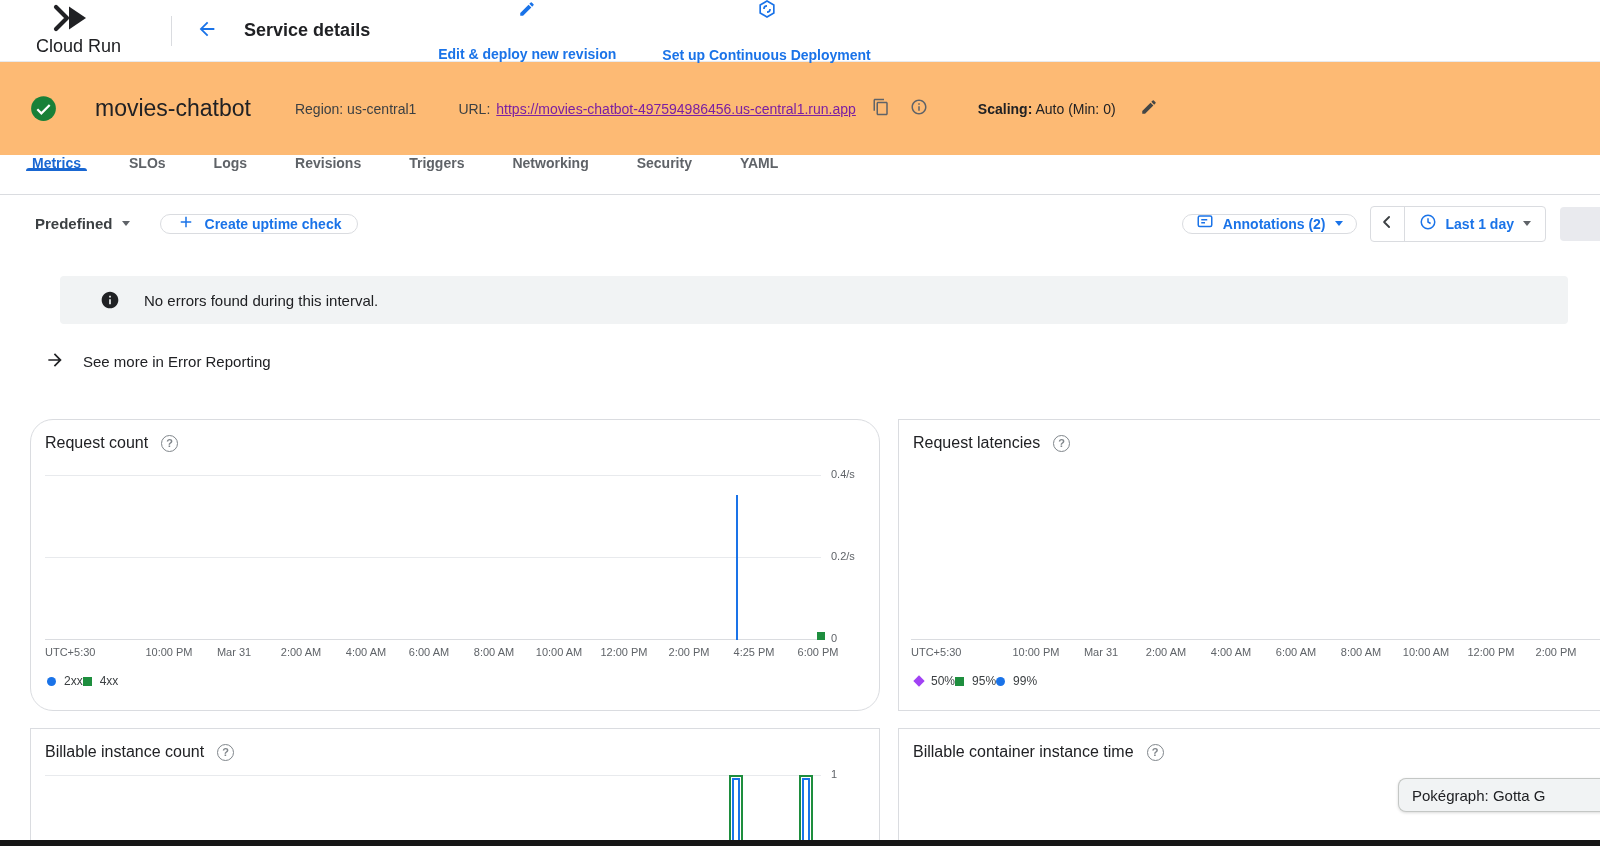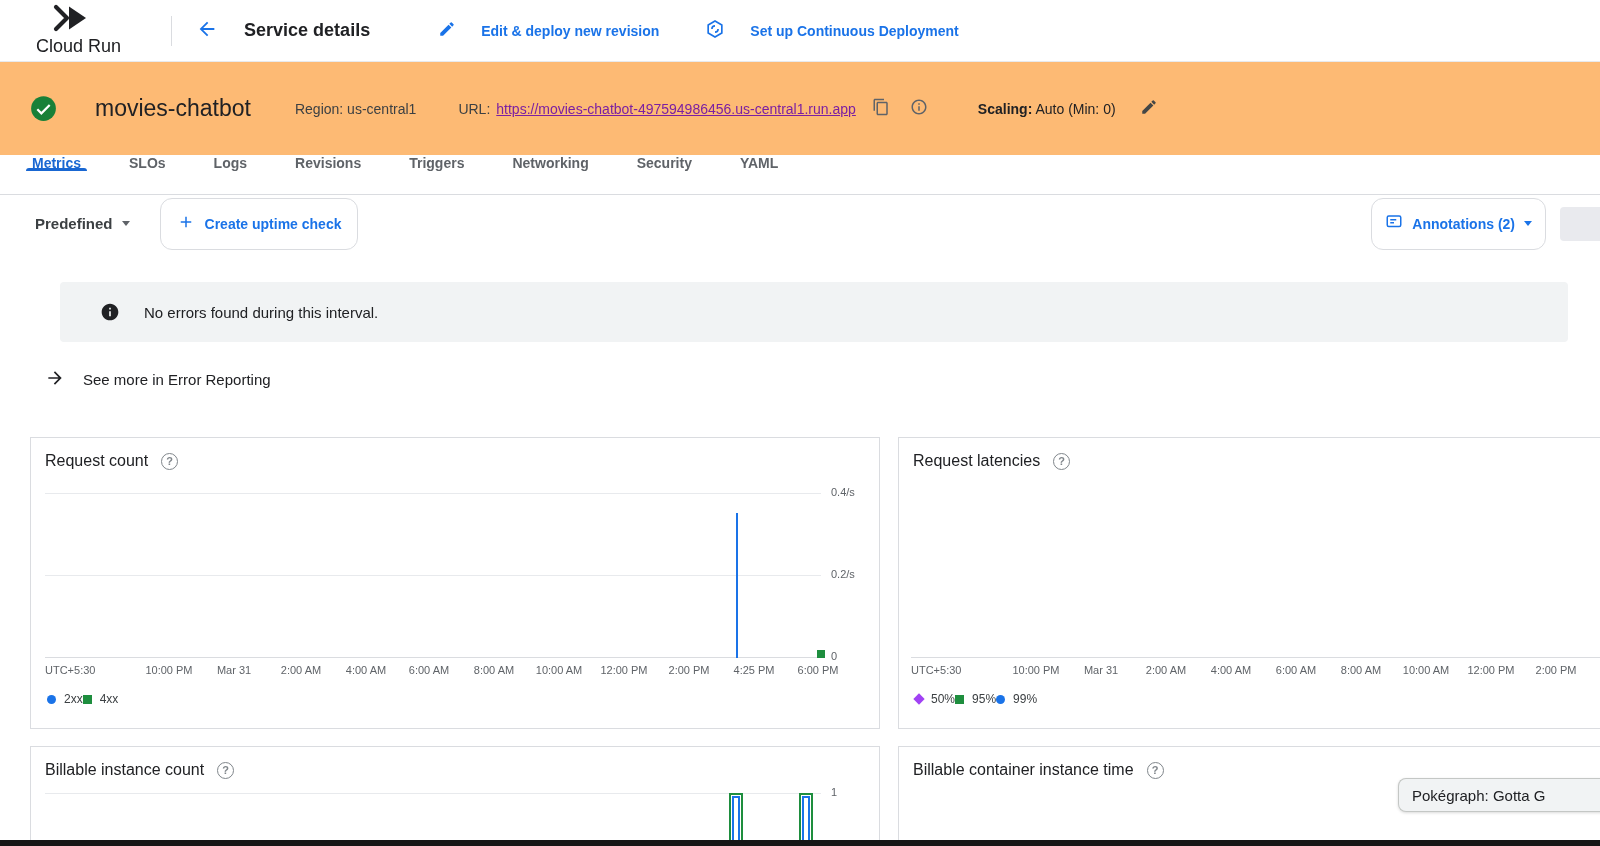--- a/index.html
+++ b/index.html
@@ -9,21 +9,21 @@
     background: #fff; font-family: "Liberation Sans", sans-serif; color: #202124;
   }
 
   
   .topbar { height: 62px; display: flex; align-items: center; background: #fff; border-bottom: 1px solid #e8eaed; }
   .logo-group { display: flex; align-items: center; margin-left: 20px; cursor: pointer; flex-direction: column; }
   .product-name { font-size: 18px; color: #202124; margin-left: 16px; }
   .topbar-divider { width: 1px; height: 30px; background: #dadce0; margin-left: 50px; }
   .back-btn { margin-left: 24px; background: none; border: none; cursor: pointer; display: flex; align-items: center; }
   .page-title { font-size: 18px; color: #202124; margin-left: 26px; }
-  .topbar-action { display: flex; align-items: center; gap: 25px; color: #1a73e8; font-size: 14px; font-weight: bold; cursor: pointer; background: none; border: none; }
+  .topbar-action { display: flex; align-items: center; gap: 25px; color: #1a73e8; font-size: 14px; font-weight: bold; cursor: pointer; background: none; border: none; flex-direction: column; }
   .action-edit { margin-left: 68px; }
   .action-cd { margin-left: 46px; }
 
   
   .service-row { height: 93px; display: flex; align-items: center; background: #fdba74; }
   .status-icon { margin-left: 30px; display: flex; }
   .service-name { font-size: 23px; font-weight: normal; color: #202124; margin-left: 38px; }
   .region { font-size: 14px; color: #3c4043; margin-left: 44px; }
   .url-wrap { display: flex; align-items: flex-start; margin-left: 42px; }
   .url-label { font-size: 14px; color: #3c4043; }
@@ -39,41 +39,41 @@
   .tabs { height: 40px; display: flex; align-items: flex-start; border-bottom: 1px solid #dadce0; padding-left: 8px; }
   .tab { padding: 0 16px; margin: 0 8px; display: flex; align-items: center; font-size: 14px; font-weight: bold; color: #5f6368; position: relative; cursor: pointer; background: none; border: none; }
   .tab.active { color: #1967d2; }
   .tab.active::after { content: ""; position: absolute; left: 10px; right: 10px; bottom: 0; height: 3px; background: #1967d2; border-radius: 3px 3px 0 0; }
 
   
   .toolbar { height: 57px; display: flex; align-items: center; padding-left: 35px; }
   .predefined { display: flex; align-items: center; gap: 9px; font-size: 15px; font-weight: bold; color: #3c4043; cursor: pointer; background: none; border: none; }
   .caret { width: 0; height: 0; border-left: 4.5px solid transparent; border-right: 4.5px solid transparent; border-top: 5.5px solid #5f6368; display: inline-block; }
   .caret.blue { border-top-color: #1a73e8; }
-  .btn-outline { height: 52px; border: 1px solid #dadce0; border-radius: 12px; display: flex; align-items: center; color: #1a73e8; font-weight: bold; font-size: 14px; background: #fff; cursor: pointer; }
+  .btn-outline { height: 20px; border: 1px solid #dadce0; border-radius: 12px; display: flex; align-items: center; color: #1a73e8; font-weight: bold; font-size: 14px; background: #fff; cursor: pointer; }
   .create-check { margin-left: 30px; padding: 0 16px; gap: 10px; }
   .toolbar-right { margin-left: auto; display: flex; align-items: center; margin-right: -6px; }
   .annotations-btn { padding: 0 13px; gap: 9px; }
   .nav-time-group { margin-left: 13px; display: flex; align-items: stretch; height: 36px; border: 1px solid #dadce0; border-radius: 4px; background: #fff; }
   .chev-left-btn { width: 34px; display: flex; align-items: center; justify-content: center; border: none; border-right: 1px solid #dadce0; background: none; cursor: pointer; }
   .time-btn { display: flex; align-items: center; gap: 9px; padding: 0 14px; color: #1a73e8; font-size: 14px; font-weight: bold; background: none; border: none; cursor: pointer; }
   .cutoff-btn { width: 46px; height: 34px; background: #e9eaee; border: none; border-radius: 4px; margin-left: 14px; cursor: pointer; }
 
   
-  .banner { margin: 30px 32px 0 60px; height: 60px; background: #f1f3f4; border-radius: 4px; display: flex; align-items: center; }
+  .banner { margin: 24px 32px 0 60px; height: 48px; background: #f1f3f4; border-radius: 4px; display: flex; align-items: center; }
   .banner-icon { margin-left: 40px; display: flex; }
   .banner-text { margin-left: 24px; font-size: 15px; color: #202124; }
 
   
   .see-more { margin: 26px 0 0 45px; display: flex; align-items: center; gap: 18px; font-size: 15px; color: #202124; cursor: pointer; width: fit-content; }
 
   
   .charts { position: relative; margin-top: 46px; height: 430px; }
   .card { position: absolute; background: #fff; border: 1px solid #dadce0; }
-  .card1 { left: 30px; top: 0; width: 850px; height: 292px; }
+  .card1 { left: 30px; top: 0; width: 850px; height: 292px; border-radius: 23px; }
   .card2 { left: 898px; top: 0; width: 850px; height: 292px; }
   .card3 { left: 30px; top: 309px; width: 850px; height: 310px; }
   .card4 { left: 898px; top: 309px; width: 850px; height: 310px; }
   .card-title { position: absolute; left: 14px; top: 14px; font-size: 16px; color: #202124; display: flex; align-items: center; gap: 13px; }
   .help { width: 17px; height: 17px; border: 1.5px solid #80868b; border-radius: 50%; display: inline-flex; align-items: center; justify-content: center; color: #80868b; font-size: 11px; font-weight: bold; cursor: pointer; background: #fff; }
   .help::after { content: "?"; }
   .gridline { position: absolute; height: 1px; background: #e8eaed; }
   .axisline { position: absolute; height: 1px; background: #dadce0; }
   .ylab { position: absolute; font-size: 11px; color: #5f6368; white-space: nowrap; }
   .xt { position: absolute; top: 226px; font-size: 11px; color: #5f6368; transform: translateX(-50%); white-space: nowrap; text-align: center; }
@@ -204,20 +204,39 @@
     <button class="btn-outline annotations-btn">
       <span>
         <svg width="18" height="18" viewBox="0 0 24 24" fill="none" stroke="#1a73e8" stroke-width="2">
             <rect x="3" y="4" width="18" height="14" rx="2"></rect>
             <path d="M7 9h8M7 13h5"></path>
           </svg>
       </span>
       <span>Annotations (2)</span>
       <span class="caret blue"></span>
     </button>
+    <div class="nav-time-group">
+      <button class="chev-left-btn">
+        <span>
+          <svg width="20" height="20" viewBox="0 0 24 24" fill="none" stroke="#3c4043" stroke-width="2.2" stroke-linecap="round" stroke-linejoin="round">
+              <path d="M14.5 6l-6 6 6 6"></path>
+            </svg>
+        </span>
+      </button>
+      <button class="time-btn">
+        <span>
+          <svg width="18" height="18" viewBox="0 0 24 24" fill="none" stroke="#1a73e8" stroke-width="2">
+              <circle cx="12" cy="12" r="9"></circle>
+              <path d="M12 7v5l3.5 2"></path>
+            </svg>
+        </span>
+        <span>Last 1 day</span>
+        <span class="caret"></span>
+      </button>
+    </div>
     <button class="cutoff-btn"></button>
   </div>
 </div>
 
 <div class="banner">
   <span class="banner-icon">
     <svg width="20" height="20" viewBox="0 0 24 24" fill="#202124">
         <path d="M12 2C6.48 2 2 6.48 2 12s4.48 10 10 10 10-4.48 10-10S17.52 2 12 2zm1 15h-2v-6h2v6zm0-8h-2V7h2v2z"></path>
       </svg>
   </span>

